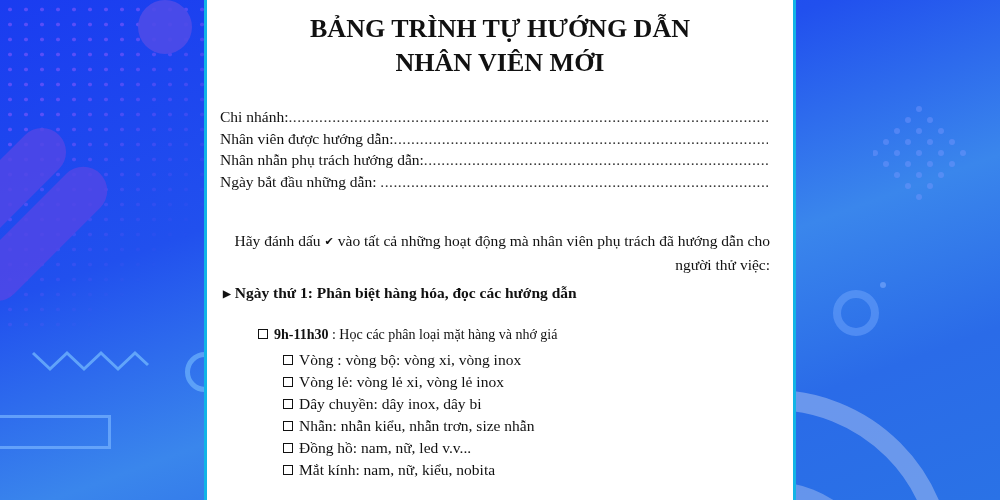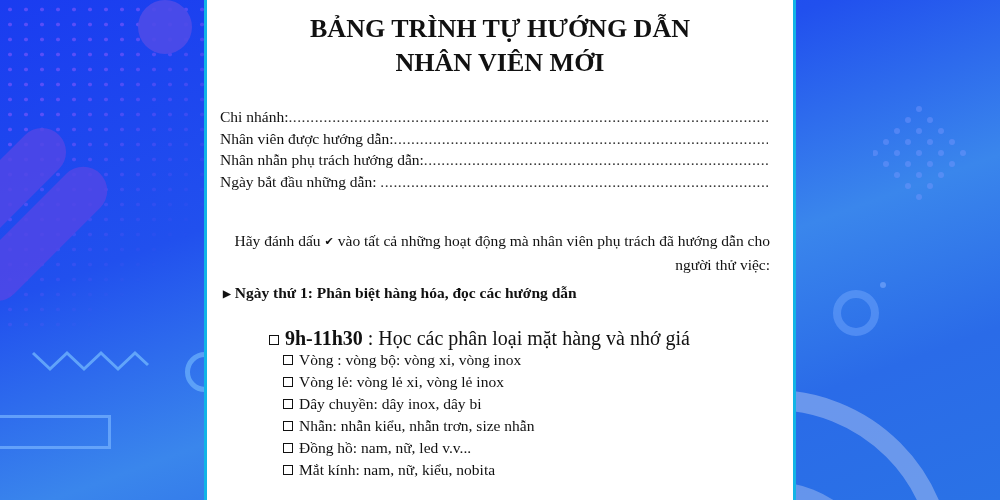--- a/index.html
+++ b/index.html
@@ -66,21 +66,21 @@
   .field-row .lbl { flex: none; }
   .field-row .dots-fill { flex: 1; overflow: hidden; letter-spacing: 0.5px; color: #333; }
   .field-row .dots-fill::after { content: "...................................................................................................................................................................................."; }
 
   .instruction { position: absolute; left: 13px; top: 229px; width: 550px; font-size: 15.5px; line-height: 24px; text-align: right; }
   .check-mark { font-size: 11px; display: inline-block; margin: 0 4px; vertical-align: 1px; }
 
   .day-heading { position: absolute; left: 16px; top: 284px; font-size: 15.5px; font-weight: bold; display: flex; align-items: center; }
   .tri { font-size: 10px; margin-right: 4px; }
 
-  .session { position: absolute; left: 62px; top: 327px; font-size: 20px; }
+  .session { position: absolute; left: 51px; top: 327px; font-size: 14px; }
   .box {
     display: inline-block; width: 10px; height: 10px; border: 1.6px solid #111; margin-right: 6px;
     vertical-align: -0px; box-sizing: border-box;
   }
   .items { position: absolute; left: 76px; top: 349px; font-size: 15.5px; line-height: 22px; }
   .item { white-space: nowrap; }
 </style>
 </head>
 <body>
 

